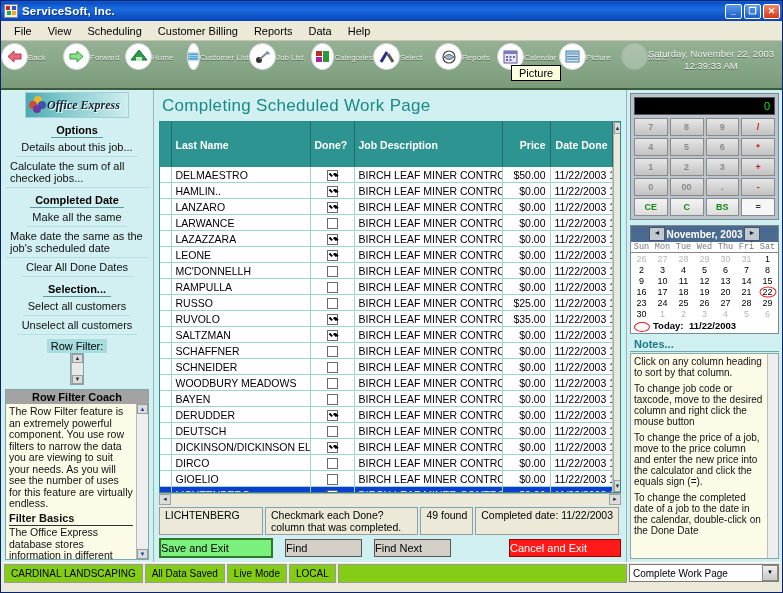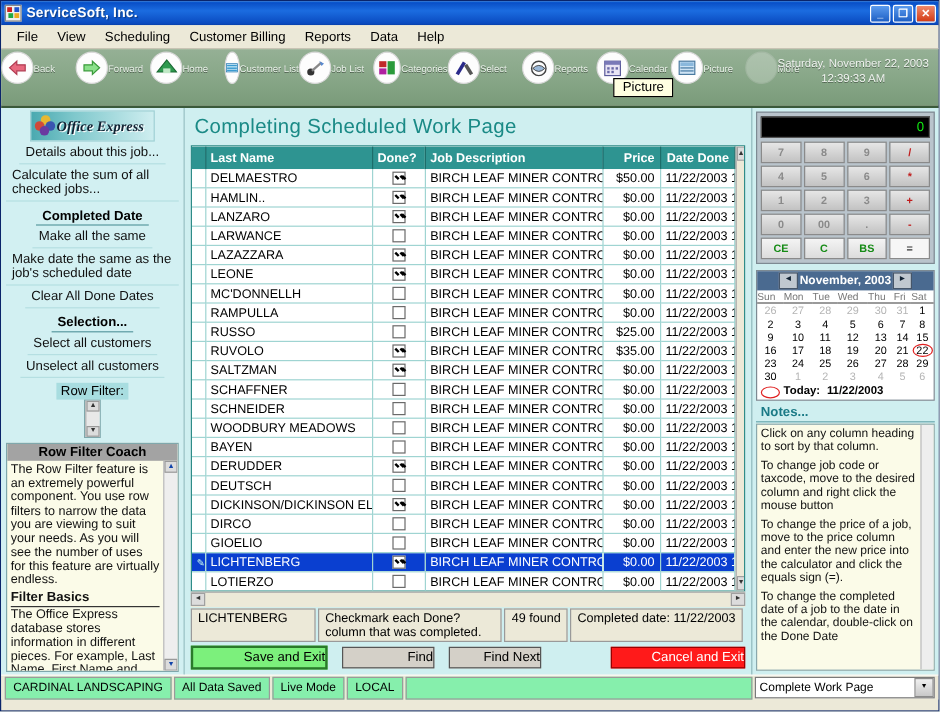--- a/index.html
+++ b/index.html
@@ -75,77 +75,77 @@
   .coach-text h4{margin:2px 0 1px 0;font-size:11px;border-bottom:1px solid #333;padding-bottom:1px;}
   .coach-sb{width:11px;background:#eee;border-left:1px solid #b8b8b8;display:flex;flex-direction:column;justify-content:space-between;}
   .coach-sb u{display:block;height:10px;background:#dcdcdc;border:1px solid #9a9a9a;box-sizing:border-box;font-size:6px;text-align:center;line-height:8px;text-decoration:none;color:#1144aa;}
 
   
   .cpanel{width:472px;display:flex;flex-direction:column;background:#cfeff0;}
   .page-title{font-size:17px;color:#1a8a86;padding:6px 0 5px 8px;font-family:"Liberation Sans",sans-serif;letter-spacing:.3px;}
   .grid-wrap{margin:0 5px;border:1px solid #2e8c88;background:#fff;flex:1;display:flex;flex-direction:column;overflow:hidden;}
   table.grid{border-collapse:collapse;width:100%;table-layout:fixed;}
   table.grid th{background:#2e9491;color:#fff;font-size:10.5px;font-weight:bold;text-align:left;
-    padding:3px 4px;height:13px;border-right:1px solid #1d6d6a;white-space:nowrap;}
+    padding:16px 4px;height:13px;border-right:1px solid #1d6d6a;white-space:nowrap;}
   table.grid td{font-size:10.5px;color:#000;padding:1px 4px;height:13px;border-bottom:1px solid #9fd4d2;
     border-right:1px solid #9fd4d2;white-space:nowrap;overflow:hidden;background:#fff;}
   tr.sel td{background:#0a3fd0;color:#fff;}
   td.c-chk{text-align:center;padding:0;}
   .chk{display:inline-block;width:9px;height:9px;background:#fff;border:1px solid #6a6a6a;position:relative;vertical-align:middle;}
   .chk.on::after{content:"";position:absolute;left:1px;top:3px;width:4px;height:1.5px;background:#000;
     transform:rotate(45deg);box-shadow:3px -3px 0 0 #000, 4px -4px 0 0 #000;}
   td.num{text-align:right;}
   .rowhdr{width:10px;background:#2e9491;}
   .gscroll-v{width:12px;background:#ece9d8;border-left:1px solid #aaa;display:flex;flex-direction:column;}
   .gscroll-v u,.gscroll-h u{display:block;background:#dcdcdc;border:1px solid #a0a0a0;box-sizing:border-box;
     text-decoration:none;font-size:6px;text-align:center;color:#333;}
   .gscroll-h{height:12px;background:#ece9d8;border-top:1px solid #aaa;display:flex;margin:0 5px;}
   .gscroll-h u{width:12px;height:11px;line-height:9px;}
   .gscroll-h .sp{flex:1;}
   .statrow{display:flex;margin:1px 5px 0 5px;font-size:10.5px;}
   .statrow div{border:1px solid #9a9a9a;background:#ece9d8;padding:1px 5px;margin-right:2px;color:#000;}
   .btnrow{display:flex;align-items:center;margin:3px 5px 4px 5px;}
-  .btn{border:1px solid #555;font-size:11px;padding:2px 0;text-align:right;margin-right:12px;
+  .btn{border:1px solid #555;font-size:11px;padding:2px 0;text-align:left;margin-right:12px;
     background:linear-gradient(to bottom,#f4f4f4,#d4d0c8);}
   .btn.green{background:#7cf07c;width:110px;border:2px solid #2a7a2a;}
   .btn.grey{background:#d4d0c8;width:75px;}
   .btn.red{background:#ff1a1a;color:#fff;width:110px;margin-right:0;margin-left:auto;border:1px solid #900;}
 
   
   .rpanel{width:155px;background:#cfeff0;display:flex;flex-direction:column;border-left:1px solid #8fb8bc;}
   .calc{margin:3px;background:#b9c4cc;border:1px solid #7d8a93;padding:3px;}
   .calc-disp{background:#000;color:#12e812;text-align:right;font-size:11px;padding:2px 4px;border:1px solid #555;margin-bottom:3px;}
   .calc-grid{display:grid;grid-template-columns:repeat(4,1fr);gap:2px;}
   .ckey{background:linear-gradient(to bottom,#e6e6e6,#c2c2c2);border:1px solid #8a8a8a;font-size:9px;
     text-align:center;padding:3px 0;color:#8a8a8a;font-weight:bold;}
   .ckey.act{color:#158b15;background:linear-gradient(to bottom,#f4f4f4,#dcdcdc);}
   .ckey.op{color:#c01c1c;}
   .ckey.eq{background:#f6f6f6;color:#333;}
   .cal{margin:2px 3px;border:1px solid #7d8a93;background:#fff;}
   .cal-head{background:#4a6a90;color:#fff;display:flex;align-items:center;padding:1px 18px;}
   .cal-head .nav{width:14px;height:12px;background:#c0c8d0;border:1px solid #46566a;font-size:7px;text-align:center;line-height:10px;color:#123;}
   .cal-head .t{flex:1;text-align:center;font-size:10px;font-weight:bold;}
   table.cal-t{border-collapse:collapse;width:100%;}
-  table.cal-t th{font-size:8.5px;color:#777;font-weight:normal;padding:0;text-align:left;border-bottom:1px solid #888;}
+  table.cal-t th{font-size:8.5px;color:#777;font-weight:normal;padding:0;text-align:center;border-bottom:1px solid #888;font-family:Liberation Mono, monospace;}
   table.cal-t td{font-size:9px;text-align:center;padding:0;color:#000;height:11px;position:relative;}
   table.cal-t td.out{color:#b5b5b5;}
   .ring{position:absolute;left:50%;top:50%;transform:translate(-50%,-50%);width:15px;height:9px;
     border:1.5px solid #e02020;border-radius:50%;}
   .cal-today{font-size:9.5px;padding:1px 2px 2px 4px;position:relative;color:#000;}
   .cal-today .ring2{position:absolute;left:3px;top:3px;width:14px;height:8px;border:1.5px solid #e02020;border-radius:50%;}
   .cal-today span{margin-left:18px;font-weight:bold;}
   .notes-h{font-size:11px;font-weight:bold;color:#1a7a86;padding:1px 4px;border-bottom:1px solid #6aa8ae;margin:1px 3px 0 3px;}
   .notes-wrap{margin:1px 3px 3px 3px;flex:1;border:1px solid #8aa8ac;background:#fbfbe8;display:flex;overflow:hidden;}
   .notes{flex:1;padding:2px 3px;font-size:10px;line-height:11px;color:#111;overflow:hidden;}
   .notes p{margin:0 0 5px 0;}
   .notes-sb{width:10px;background:#eee;border-left:1px solid #bbb;}
 
   
   .statusbar{height:20px;background:#ece9d8;display:flex;align-items:center;padding:0 3px;border-top:1px solid #fff;}
-  .sbcell{border:1px solid #9a9a9a;font-size:10px;padding:2px 6px;margin-right:2px;height:13px;line-height:13px;color:#000;background:#86efac;}
+  .sbcell{border:1px solid #9a9a9a;font-size:10px;padding:2px 6px;margin-right:2px;height:13px;line-height:13px;color:#000;background:#84cc16;}
   .sbcell.grow{flex:1;}
   .sbsel{width:145px;margin-left:auto;border:1px solid #7a7a7a;background:#fff;height:16px;display:flex;align-items:center;font-size:10px;padding-left:3px;}
   .sbsel .arw{margin-left:auto;width:14px;height:14px;background:linear-gradient(to bottom,#f0f0f0,#c8c8c8);
     border:1px solid #8a8a8a;font-size:6px;text-align:center;line-height:13px;}
 </style>
 </head>
 <body>
 
 <div class="app">
 
@@ -290,20 +290,21 @@
       <div class="oe-head">
         <div class="oe-logo">
             <i></i>
             <i></i>
             <i></i>
             <i></i>
           </div>
         <div class="oe-title">Office Express</div>
       </div>
 
+      <div class="sect">Options</div>
       <div class="litem">Details about this job...</div>
       <div class="litem">Calculate the sum of all checked jobs...</div>
 
       <div class="sect">Completed Date</div>
       <div class="litem">Make all the same</div>
       <div class="litem">Make date the same as the job's scheduled date</div>
       <div class="litem">Clear All Done Dates</div>
 
       <div class="sect">Selection...</div>
       <div class="litem">Select all customers</div>

